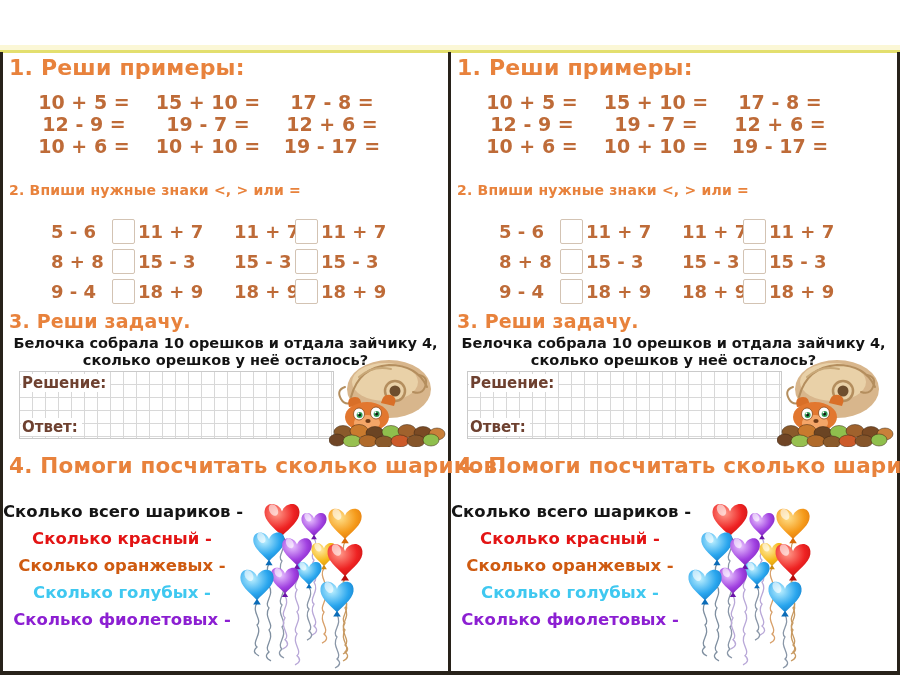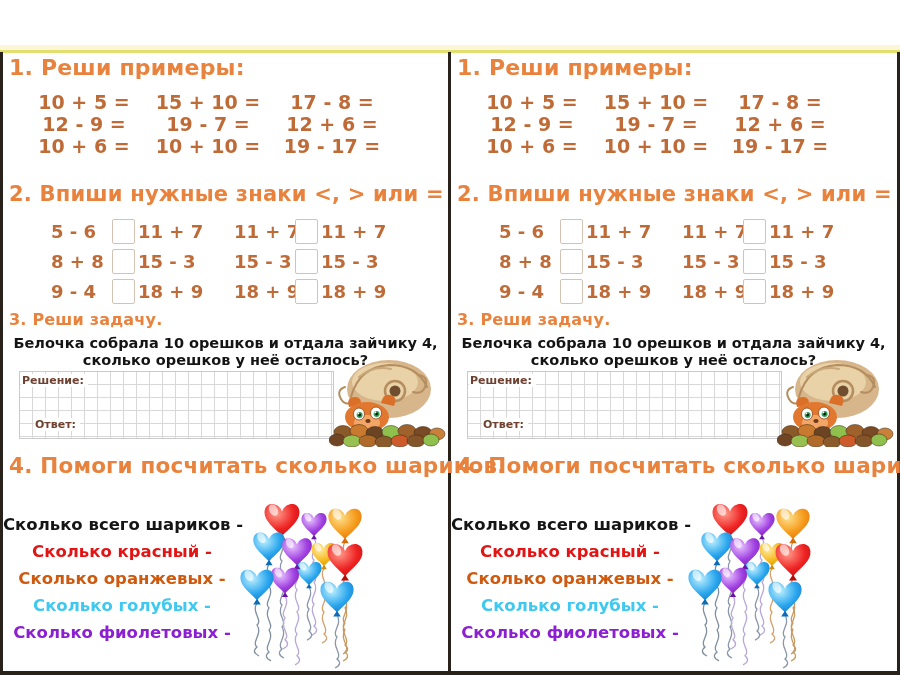--- a/index.html
+++ b/index.html
@@ -16,40 +16,40 @@
 
   .sheet-col{position:absolute;top:53px;width:445px;height:447px;}
   #col-left{left:3px;}
   #col-right{left:451px;}
 
   .sec-title{position:absolute;font-weight:bold;color:#E8823C;letter-spacing:.2px;white-space:nowrap;}
   .s1-title{left:6px;top:2px;font-size:22px;}
   .s1-grid{position:absolute;left:22px;top:38px;display:grid;grid-template-columns:118px 130px 118px;row-gap:0;}
   .eq{height:22px;text-align:center;font-size:19px;font-weight:bold;color:#BE6B38;white-space:nowrap;}
 
-  .s2-title{left:6px;top:129px;font-size:21px;}
+  .s2-title{left:6px;top:129px;font-size:14px;}
   .s2-rows{position:absolute;left:48px;top:163px;}
   .cmp-row{display:flex;align-items:center;height:30px;}
   .expr{width:58px;text-align:left;font-size:18px;font-weight:bold;color:#BE6B38;white-space:nowrap;}
   .sign-box{width:21px;height:23px;background:#fff;border:1.5px solid #D3C3B3;border-radius:2px;margin:0 3px;flex:0 0 auto;}
   .grp2{margin-left:38px;}
 
-  .s3-title{left:6px;top:257px;font-size:16px;}
+  .s3-title{left:6px;top:257px;font-size:19px;}
   .s3-problem{position:absolute;left:1px;top:282px;width:443px;text-align:center;
               font-size:14.5px;line-height:17px;font-weight:bold;color:#141414;}
   .s3-grid{position:absolute;left:16px;top:318px;width:313px;height:66px;border:1px solid #CACACA;
            background-image:linear-gradient(#D8D8D8 1px,transparent 1px),linear-gradient(90deg,#D8D8D8 1px,transparent 1px);
            background-size:13px 13px;background-position:-1px -1px;}
-  .grid-label{position:absolute;background:#fff;font-size:11px;font-weight:bold;color:#6E4130;padding:0 4px 0 1px;white-space:nowrap;}
+  .grid-label{position:absolute;background:#fff;font-size:15px;font-weight:bold;color:#6E4130;padding:0 4px 0 1px;white-space:nowrap;}
   .sol{left:1px;top:2px;}
-  .ans{left:14px;top:46px;}
+  .ans{left:1px;top:46px;}
   .squirrel{position:absolute;left:326px;top:302px;width:120px;height:92px;}
 
   .s4-title{left:6px;top:400px;font-size:21.5px;}
-  .s4-qs{position:absolute;left:0;top:458px;width:238px;}
+  .s4-qs{position:absolute;left:0;top:445px;width:238px;}
   .q{height:27px;line-height:27px;text-align:center;font-size:16.5px;font-weight:bold;white-space:nowrap;}
   .balloons-svg{position:absolute;left:234px;top:442px;width:196px;height:180px;overflow:visible;}
 </style>
 </head>
 <body>
 
 <div class="page">
   <div class="top-glow"></div>
   <div class="top-line"></div>
   <div class="b-left"></div>

